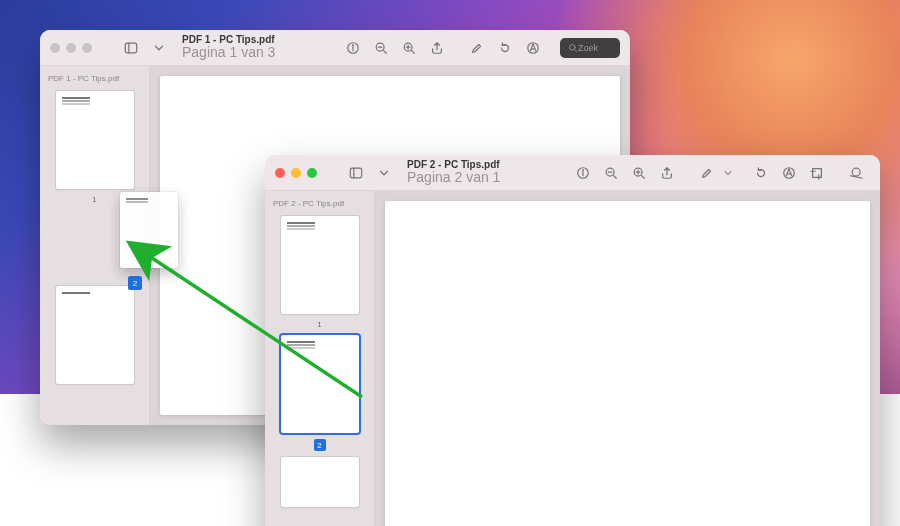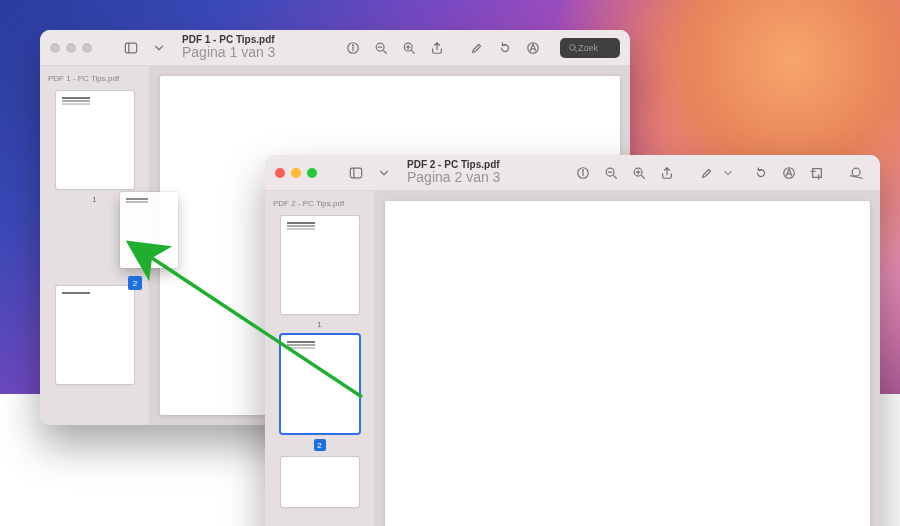--- a/index.html
+++ b/index.html
@@ -221,21 +221,21 @@
             <line x1="5.5" y1="2.5" x2="5.5" y2="13.5"></line>
           </svg>
       </div>
       <div class="tb-btn" style="width:14px;">
         <svg class="ic" viewBox="0 0 16 16">
             <polyline points="4,6 8,10 12,6"></polyline>
           </svg>
       </div>
       <div class="title-block">
         <div class="title-main">PDF 2 - PC Tips.pdf</div>
-        <div class="title-sub">Pagina 2 van 3</div>
+        <div class="title-sub">Pagina 2 van 1</div>
       </div>
       <div class="spacer"></div>
       <div class="tb-group">
         <div class="tb-btn">
             <svg class="ic" viewBox="0 0 16 16">
               <circle cx="8" cy="8" r="6"></circle>
               <line x1="8" y1="7" x2="8" y2="11"></line>
               <circle cx="8" cy="5" r="0.5" fill="currentColor"></circle>
             </svg>
           </div>

